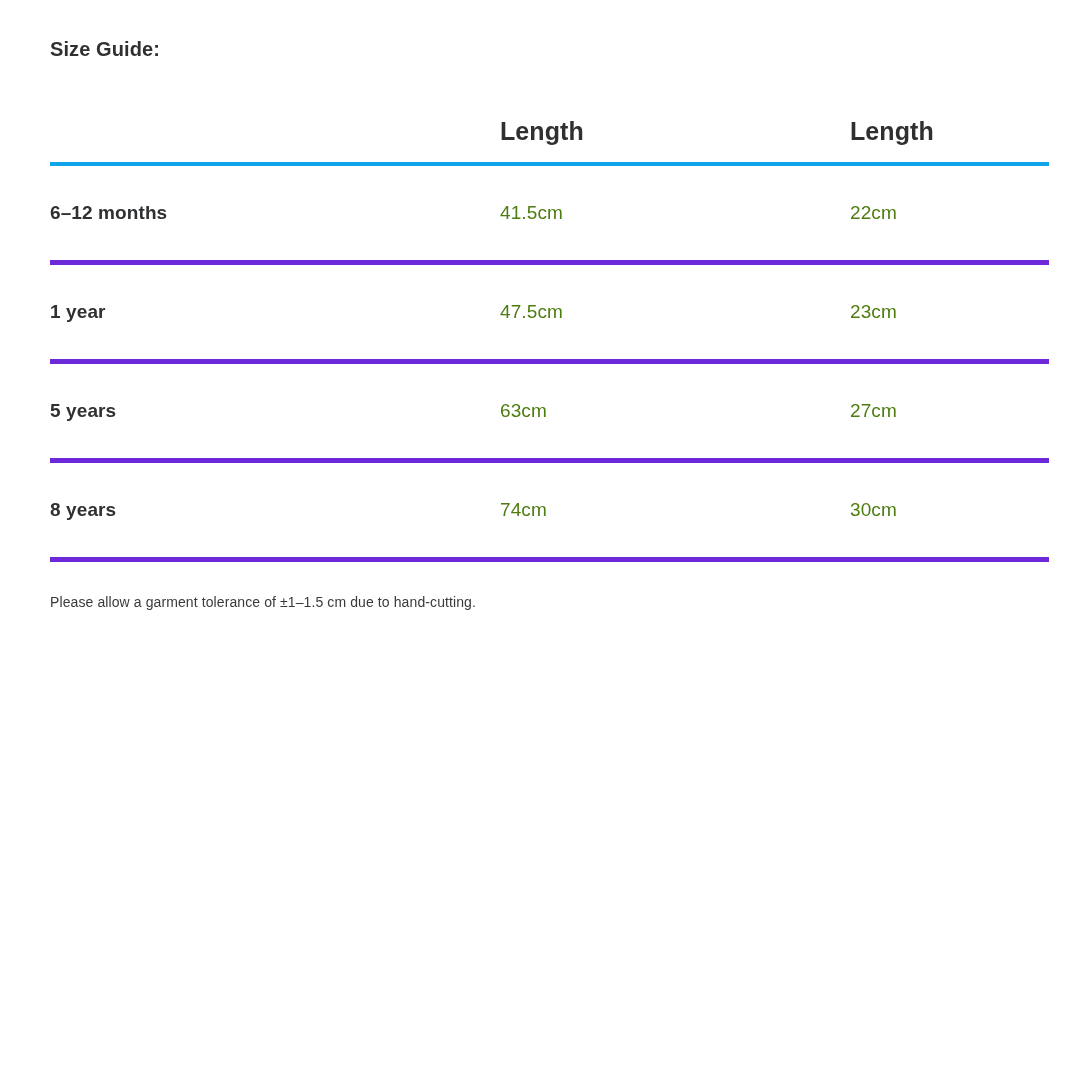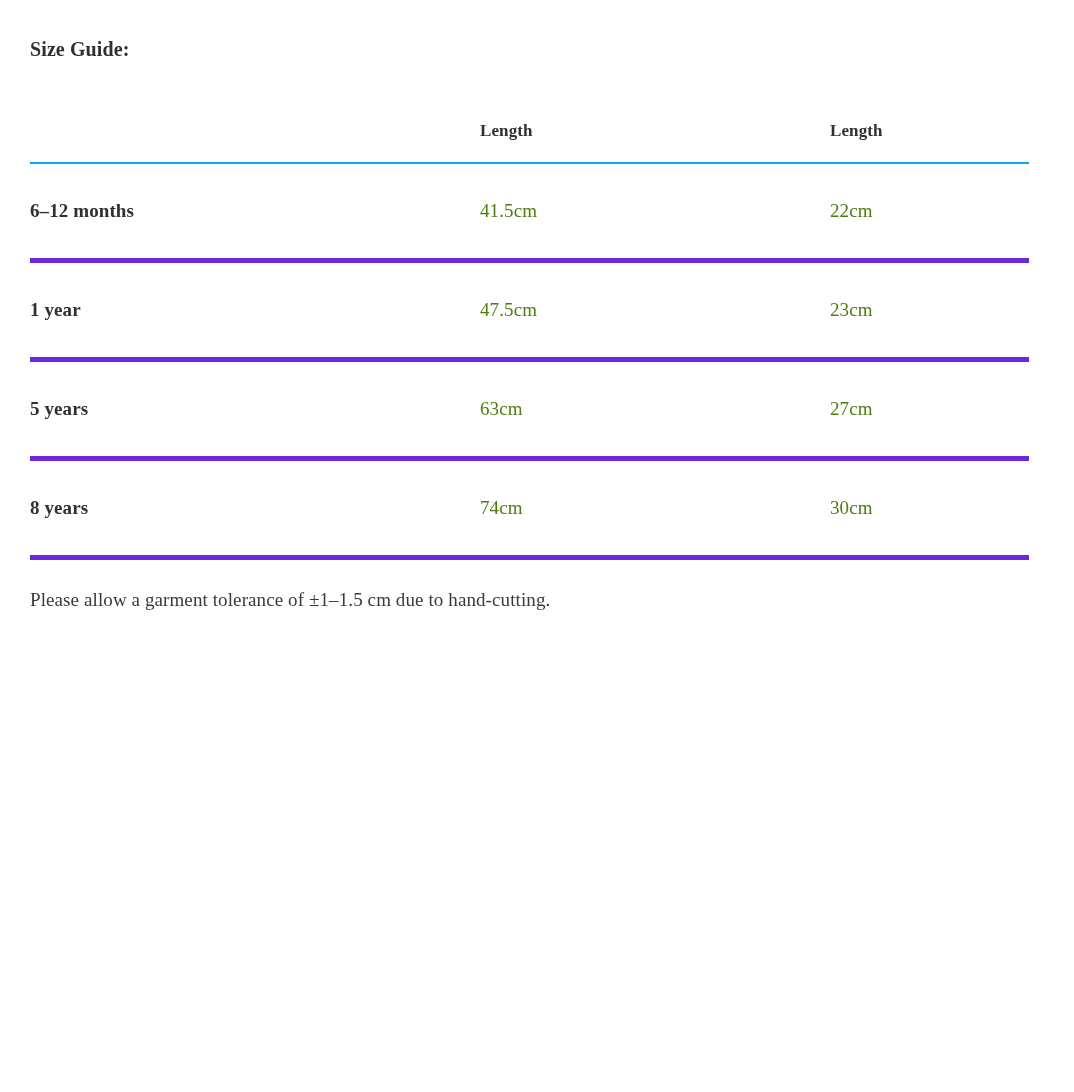--- a/index.html
+++ b/index.html
@@ -14,22 +14,21 @@
     font-family: "Liberation Sans", sans-serif;
     -webkit-font-smoothing: antialiased;
     overflow: hidden;
   }
 
   .page {
     position: relative;
     width: 1074px;
     height: 1092px;
     box-sizing: border-box;
-    padding: 0 9px 0 30px;
-    font-family: Liberation Serif, serif;
+    padding: 0 9px 0 50px;
   }
 
   .section-title {
     font-size: 20px;
     font-weight: 600;
     color: #2f3032;
     letter-spacing: 0.1px;
     padding-top: 36px;
     margin: 0;
     line-height: 26px;
@@ -48,26 +47,26 @@
 
   .size-table th,
   .size-table td {
     text-align: left;
     padding: 0;
     vertical-align: middle;
   }
 
   .size-table thead th {
     height: 62px;
-    font-size: 17px;
+    font-size: 25px;
     font-weight: 600;
     color: #2f3032;
     letter-spacing: 0.1px;
     line-height: 26px;
-    border-bottom: 2px solid #0ea5e9;
+    border-bottom: 4px solid #0ea5e9;
   }
 
   .size-table tbody tr {
     height: 94px;
   }
 
   .size-table tbody td {
     border-bottom: 5px solid #6d28d9;
     height: 94px;
     line-height: 26px;
@@ -81,21 +80,21 @@
   }
 
   .cell-value {
     font-size: 19px;
     font-weight: 400;
     color: #4d7c0f;
     letter-spacing: 0.1px;
   }
 
   .table-note {
-    font-size: 19px;
+    font-size: 14px;
     font-weight: 400;
     color: #3a3a3c;
     letter-spacing: 0.1px;
     line-height: 26px;
     margin: 0;
     padding-top: 27px;
   }
 </style>
 </head>
 <body>

